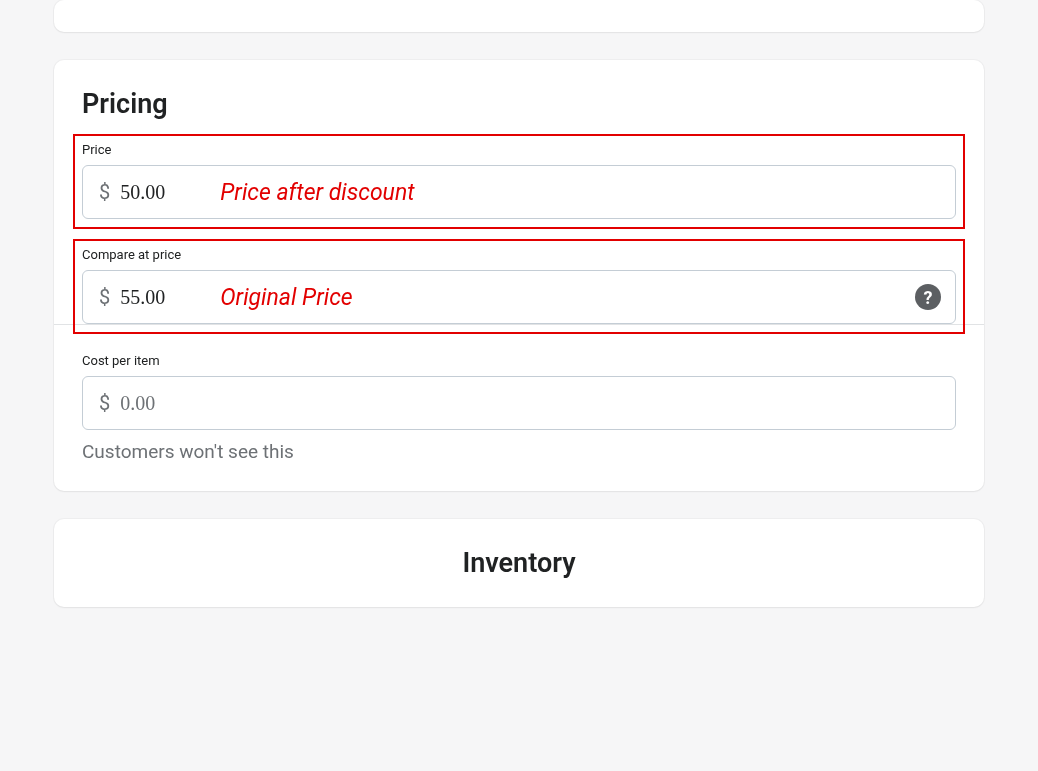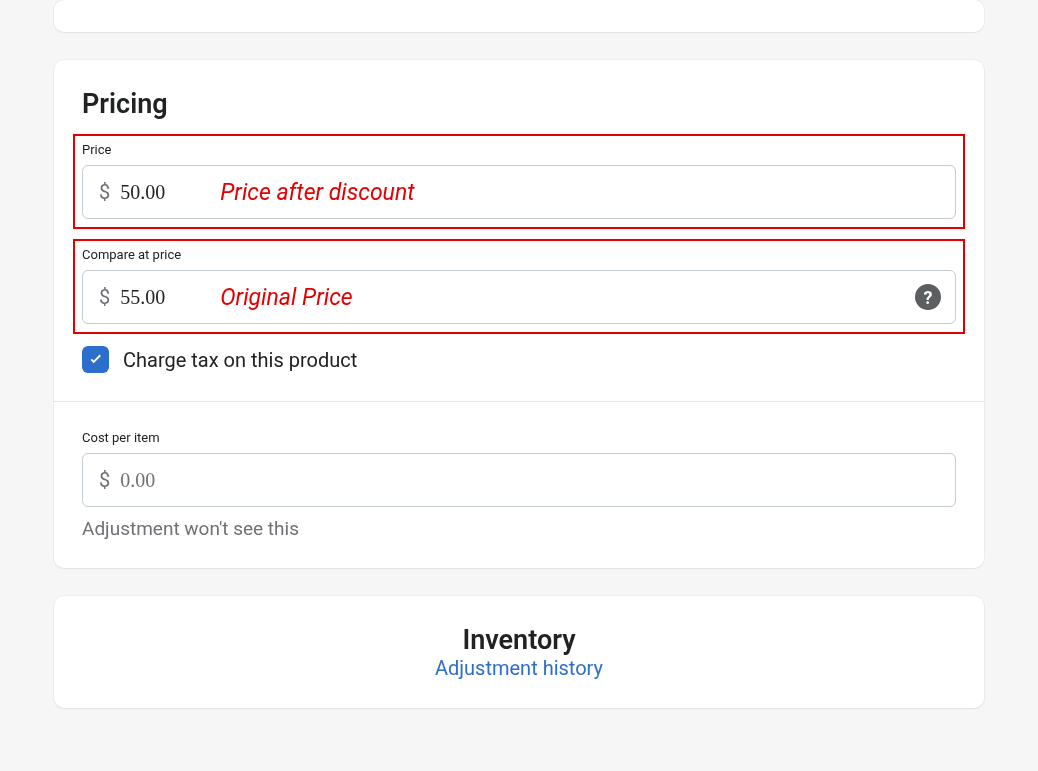--- a/index.html
+++ b/index.html
@@ -196,39 +196,30 @@
     <div class="highlight-box"></div>
     <label class="field-label">Compare at price</label>
     <div class="input-wrapper">
       <span class="input-prefix">$</span>
       <input class="input-field" type="text" value="55.00" style="">
       <span class="annotation">Original Price</span>
       <div class="help-icon">?</div>
     </div>
   </div>
 
-  <div class="checkbox-row">
-    <div class="checkbox">
-      <svg viewBox="0 0 20 20">
-        <path d="M7.5 13.5 L4 10 L5.5 8.5 L7.5 10.5 L14 4 L15.5 5.5 Z" fill="#fff"></path>
-      </svg>
-    </div>
-    <span class="checkbox-label">Charge tax on this product</span>
-  </div>
 
   <div class="divider"></div>
 
   <div class="cost-section">
     <label class="field-label">Cost per item</label>
     <div class="input-wrapper">
       <span class="input-prefix">$</span>
       <input class="input-field cost-input" type="text" value="0.00" style="">
     </div>
-    <div class="help-text">Adjustment won't see this</div>
+    <div class="help-text">Customers won't see this</div>
   </div>
 </div>
 
 <div class="card card-inventory">
   <div class="inventory-header">
     <h2>Inventory</h2>
-    <a class="link">Adjustment history</a>
   </div>
 </div>
 
 </body></html>

